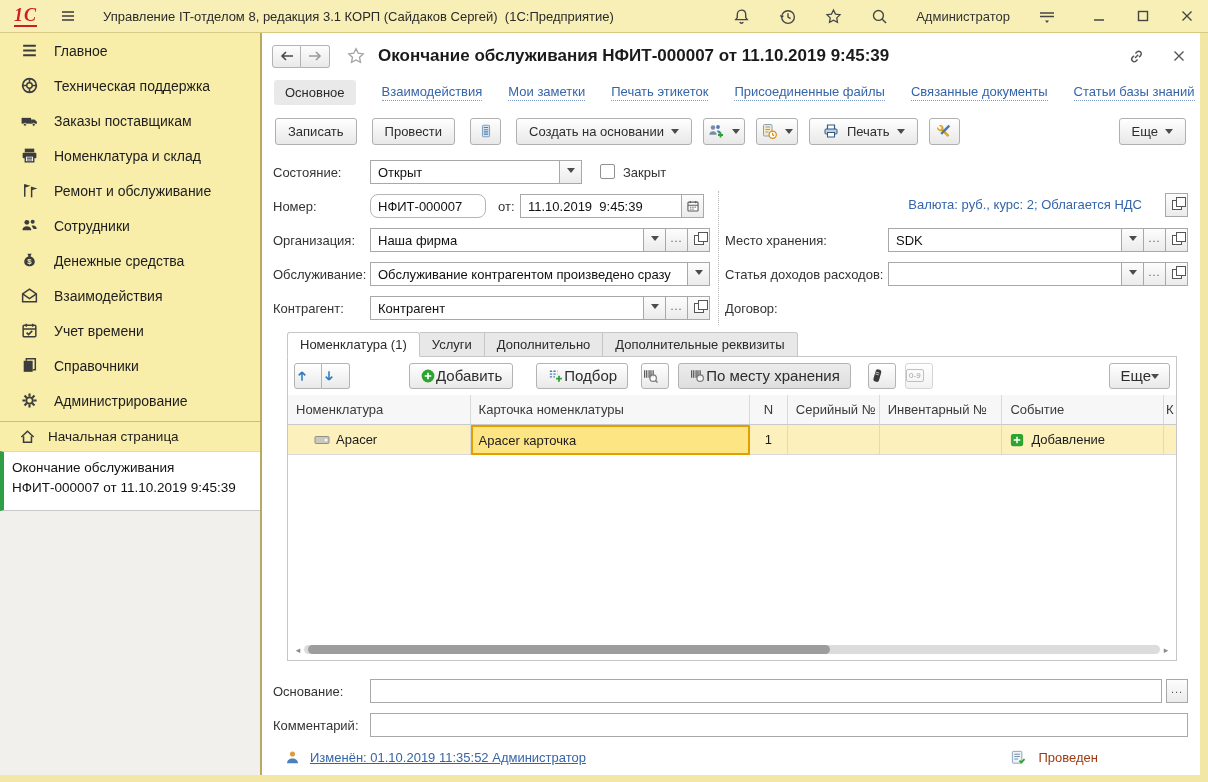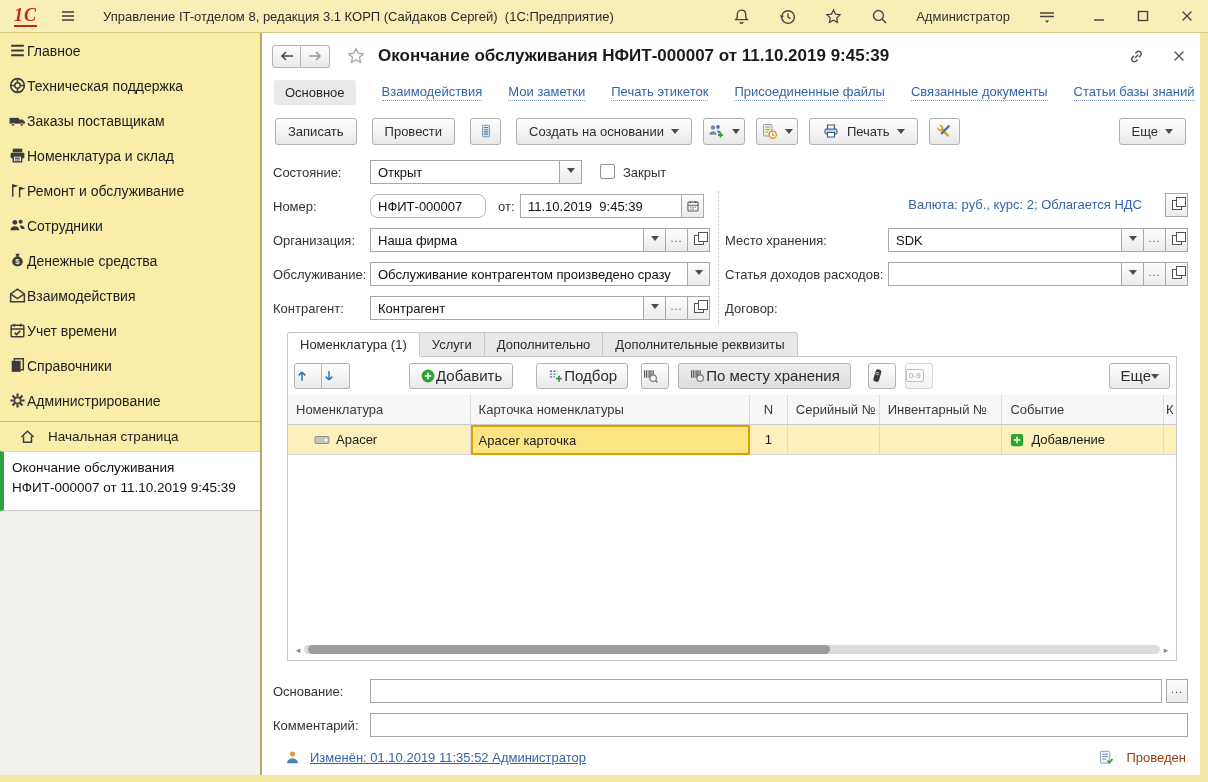--- a/index.html
+++ b/index.html
@@ -13,21 +13,21 @@
   .tb-menu { margin-left:22px; display:flex; align-items:center; }
   .tb-title { font-size:13px; color:#2a2a2a; margin-left:26px; white-space:pre; }
   .tb-right { margin-left:auto; display:flex; align-items:center; gap:27px; }
   .tb-user { font-size:13px; color:#333; }
   .winctl { display:flex; align-items:center; gap:30px; margin-left:8px; }
   .ticon { display:flex; align-items:center; }
 
   
   #sidebar { position:absolute; top:33px; left:0; width:262px; height:742px; background:#f8eda9;
     border-right:2px solid #b9a95e; display:flex; flex-direction:column; }
-  .nav-item { height:35px; display:flex; align-items:center; padding-left:7px; font-size:14px; color:#1d1d1d; }
+  .nav-item { height:35px; display:flex; align-items:center; gap:15px; padding-left:19px; font-size:14px; color:#1d1d1d; }
   .nav-item .nicon { width:20px; display:flex; justify-content:center; }
   .home-row { margin-top:3px; border-top:1px solid #cdbd72; height:30px; display:flex; align-items:center; gap:12px; padding-left:19px; font-size:13.5px; color:#1d1d1d; }
   .task-item { background:#ffffff; border-left:4px solid #2f9e44; border-bottom:1px solid #c9c9c9; border-top:1px solid #d7d7d7;
     padding:6px 10px 11px 8px; font-size:13.5px; line-height:1.5; color:#111; }
   .sidebar-rest { flex:1; background:#f1f0ec; }
 
   
   #main { position:absolute; left:262px; top:33px; width:938px; height:742px; background:#ffffff; }
 
   
@@ -609,21 +609,21 @@
   <div class="fld" style="top:680px;left:108px;width:818px;">
     <span class="fld-text"></span>
   </div>
 
   <div class="footer-row" style="top:716px;">
     <svg width="17" height="17" viewBox="0 0 18 18" style="margin-right:9px;">
         <circle cx="9" cy="5.3" r="2.7" fill="#e19b3c"></circle>
         <path d="M3.2 15.2c0-3.4 2.6-5.2 5.8-5.2s5.8 1.8 5.8 5.2z" fill="#4d7fbe"></path>
       </svg>
     <span class="link">Изменён: 01.10.2019 11:35:52 Администратор</span>
-    <span style="margin-left:auto;display:flex;align-items:center;gap:11px;">
+    <span style="margin-left:auto;margin-right:88px;display:flex;align-items:center;gap:11px;">
       <svg width="17" height="17" viewBox="0 0 18 18">
           <rect x="2.5" y="2.5" width="10" height="12.5" rx="1" fill="#eef3f8" stroke="#8aa0b8"></rect>
           <path d="M4.5 5.5h6M4.5 8h6M4.5 10.5h4" stroke="#7491ad" stroke-width="1.1"></path>
           <path d="M10 12.2l2 2 3.4-3.6" stroke="#2da42d" stroke-width="1.9" fill="none"></path>
         </svg>
       <span class="posted">Проведен</span>
     </span>
   </div>
 </div>
 

